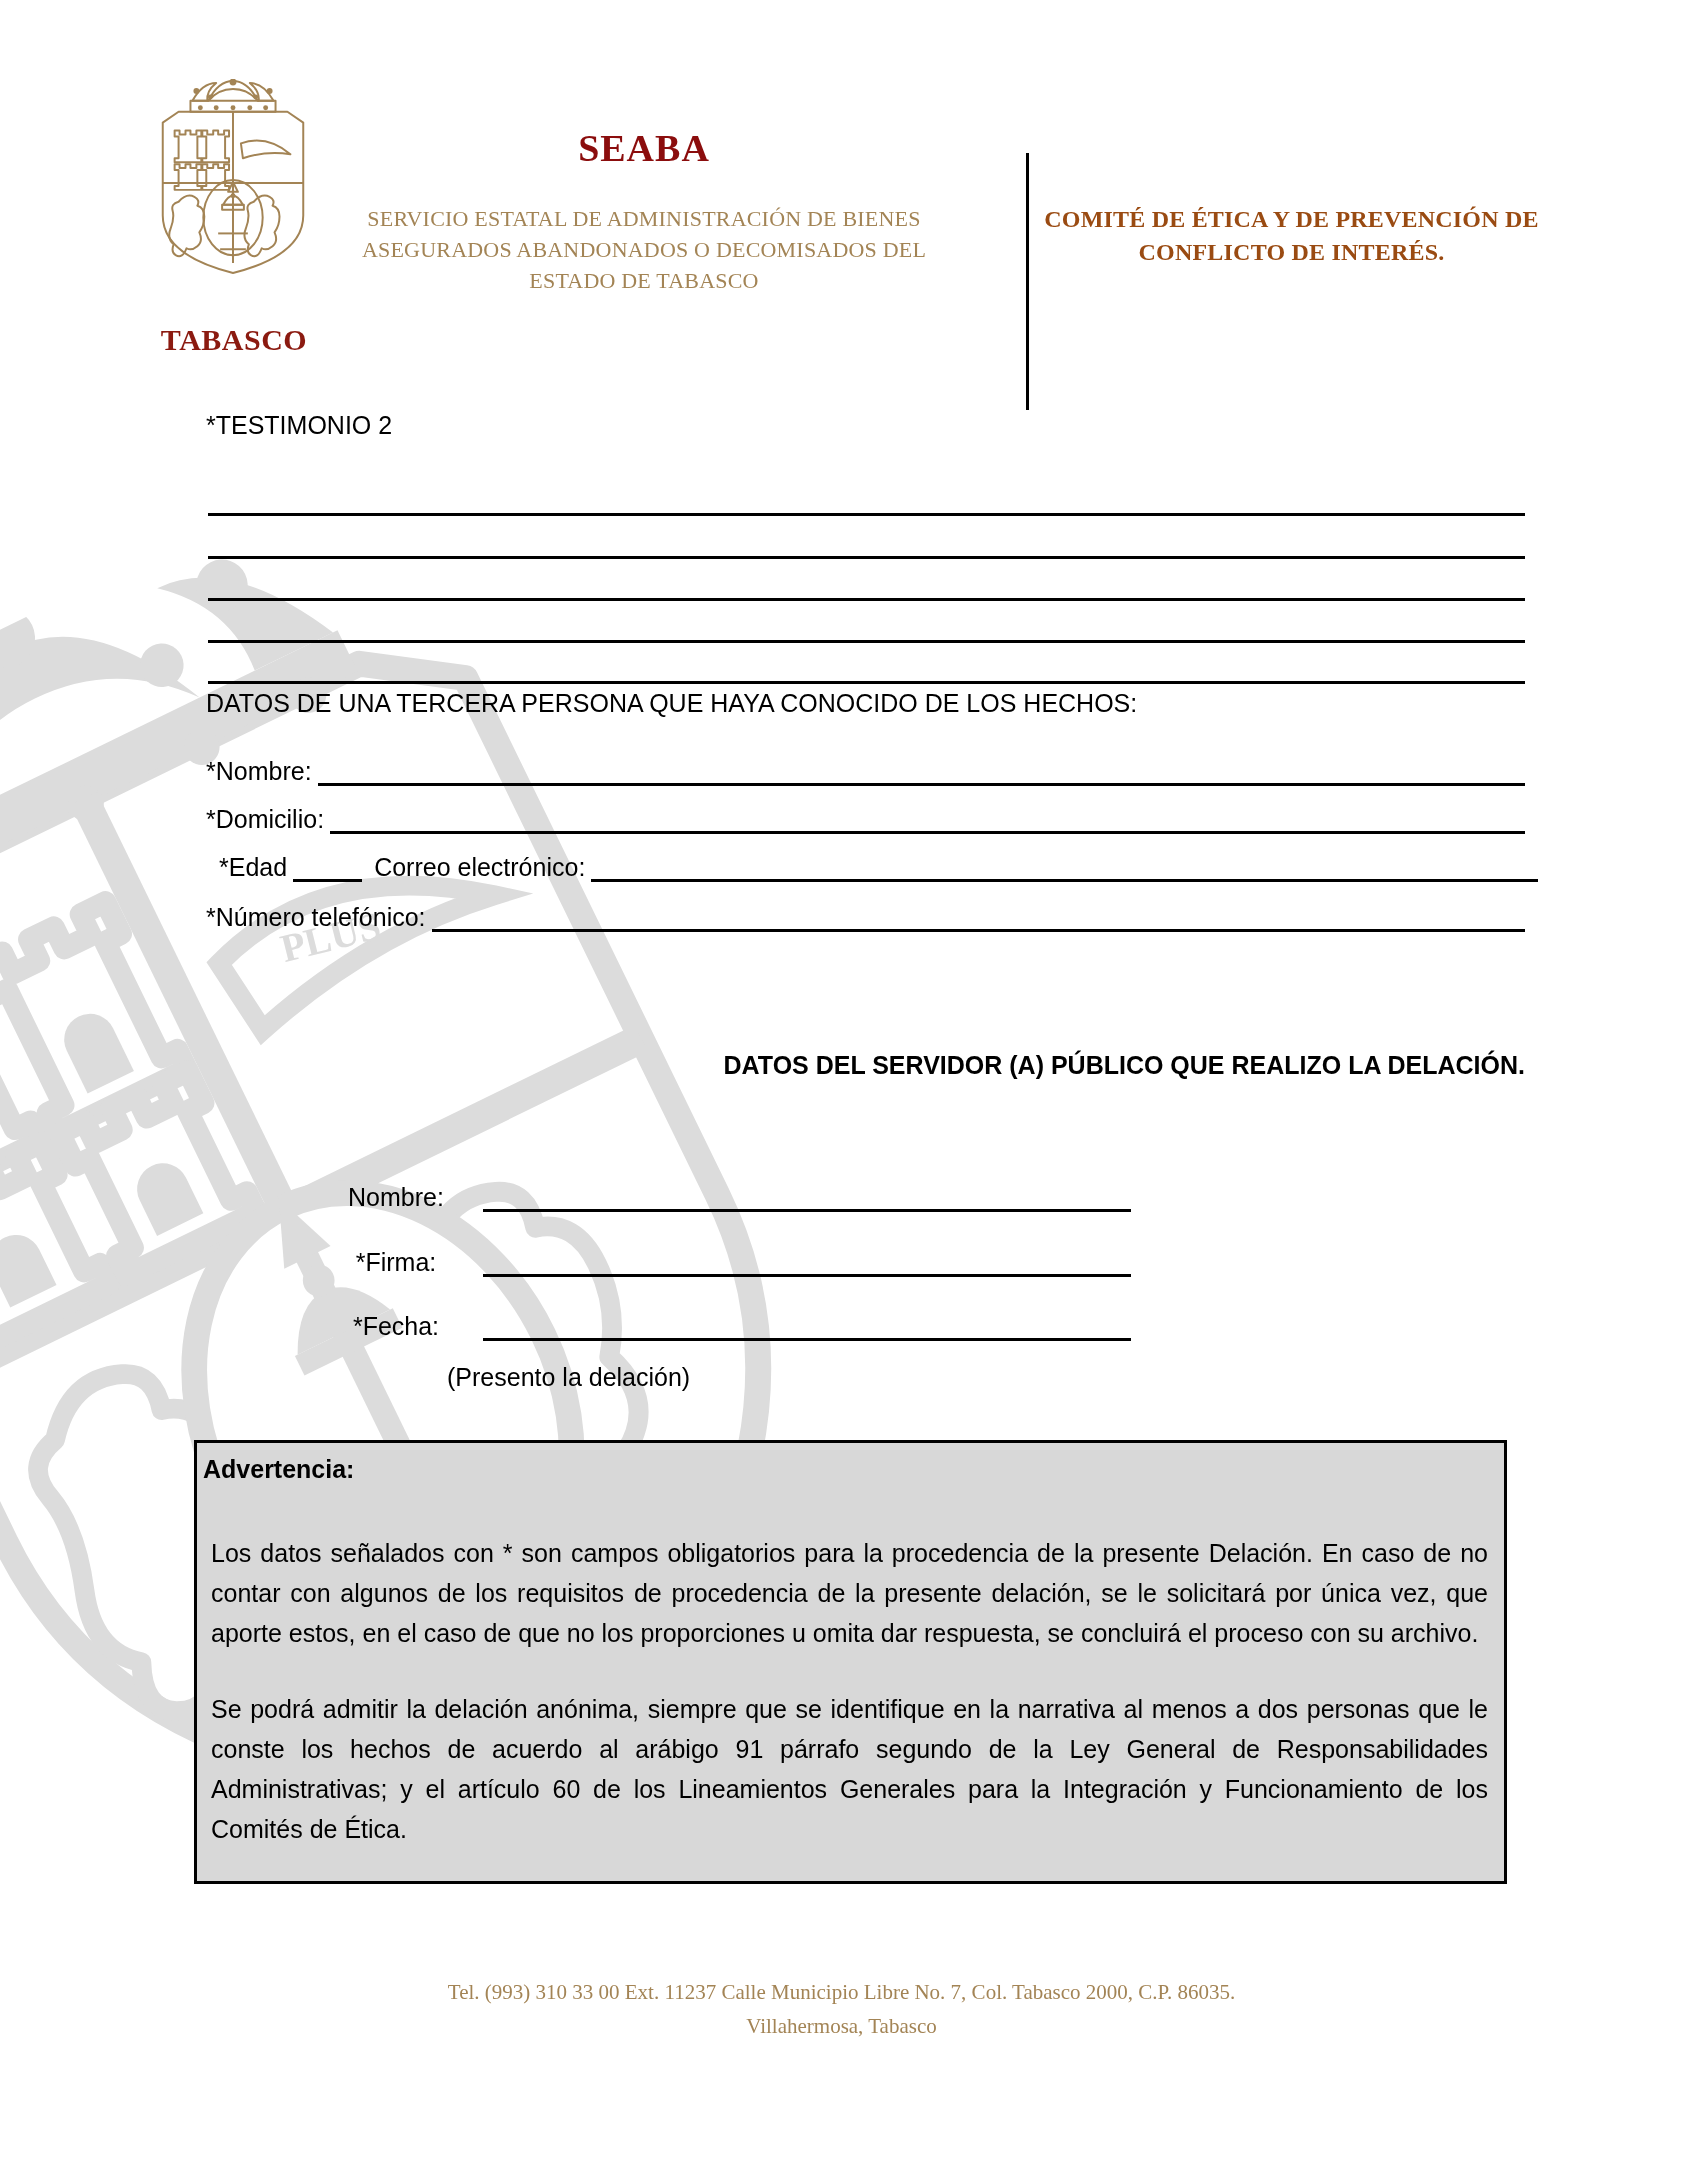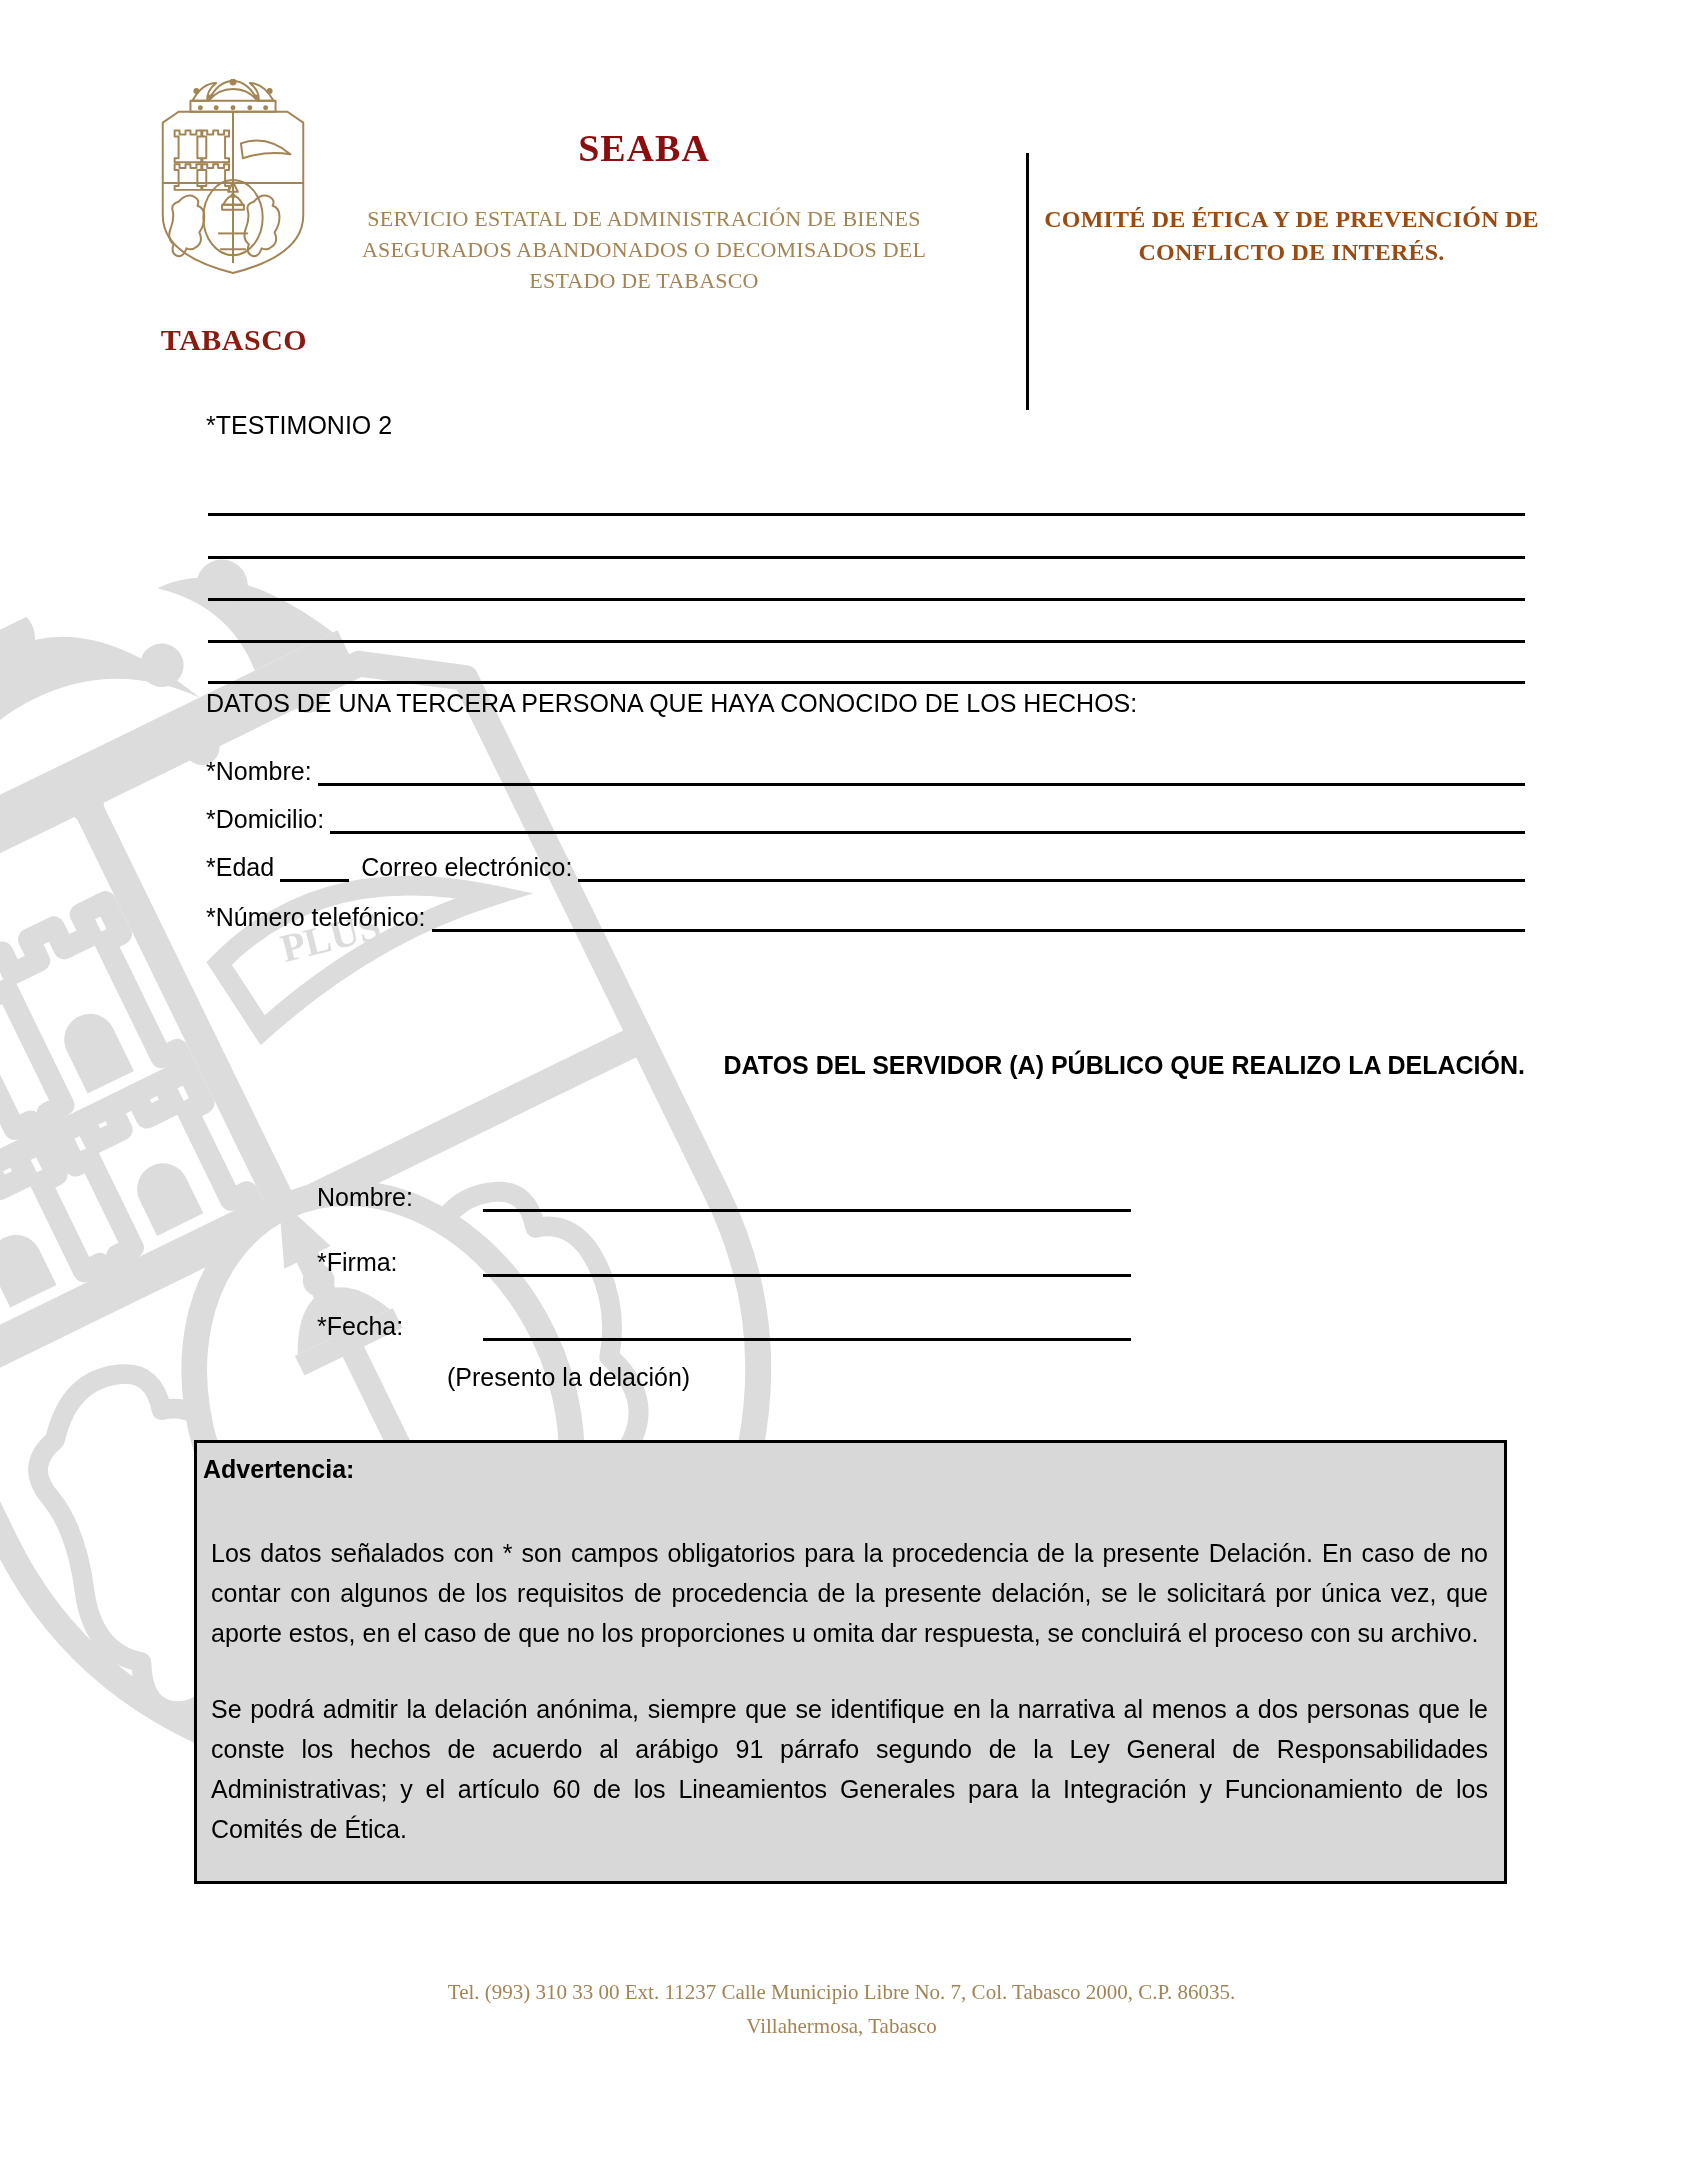--- a/index.html
+++ b/index.html
@@ -158,21 +158,21 @@
   .field-rule {
     border-bottom: 3px solid #000;
     height: 27px;
     margin-left: 6px;
   }
 
   #row-nombre  { top: 750px; width: 1319px; }
   #row-nombre  .field-rule { flex: 1 1 auto; }
   #row-domicilio { top: 798px; width: 1319px; }
   #row-domicilio .field-rule { flex: 1 1 auto; }
-  #row-edad { top: 846px; width: 1319px; }
+  #row-edad { top: 846px; width: 1319px; margin-left: 13px; }
   #row-edad .rule-edad { width: 69px; }
   #row-edad .rule-correo { flex: 1 1 auto; }
   #row-telefono { top: 896px; width: 1319px; }
   #row-telefono .field-rule { flex: 1 1 auto; }
 
   #servidor-heading {
     position: absolute;
     left: 206px;
     top: 1051px;
     width: 1319px;
@@ -188,21 +188,21 @@
     height: 36px;
     display: flex;
     align-items: flex-end;
     justify-content: flex-start;
   }
   .sig-label {
     font-family: "Liberation Sans", sans-serif;
     font-size: 25px;
     color: #000000;
     white-space: nowrap;
-    text-align: left;
+    text-align: center;
     width: 158px;
     line-height: 30px;
   }
   .sig-rule {
     border-bottom: 3px solid #000;
     height: 27px;
     margin-left: 8px;
     width: 648px;
   }
   #sig-nombre { left: 317px; top: 1176px; }

